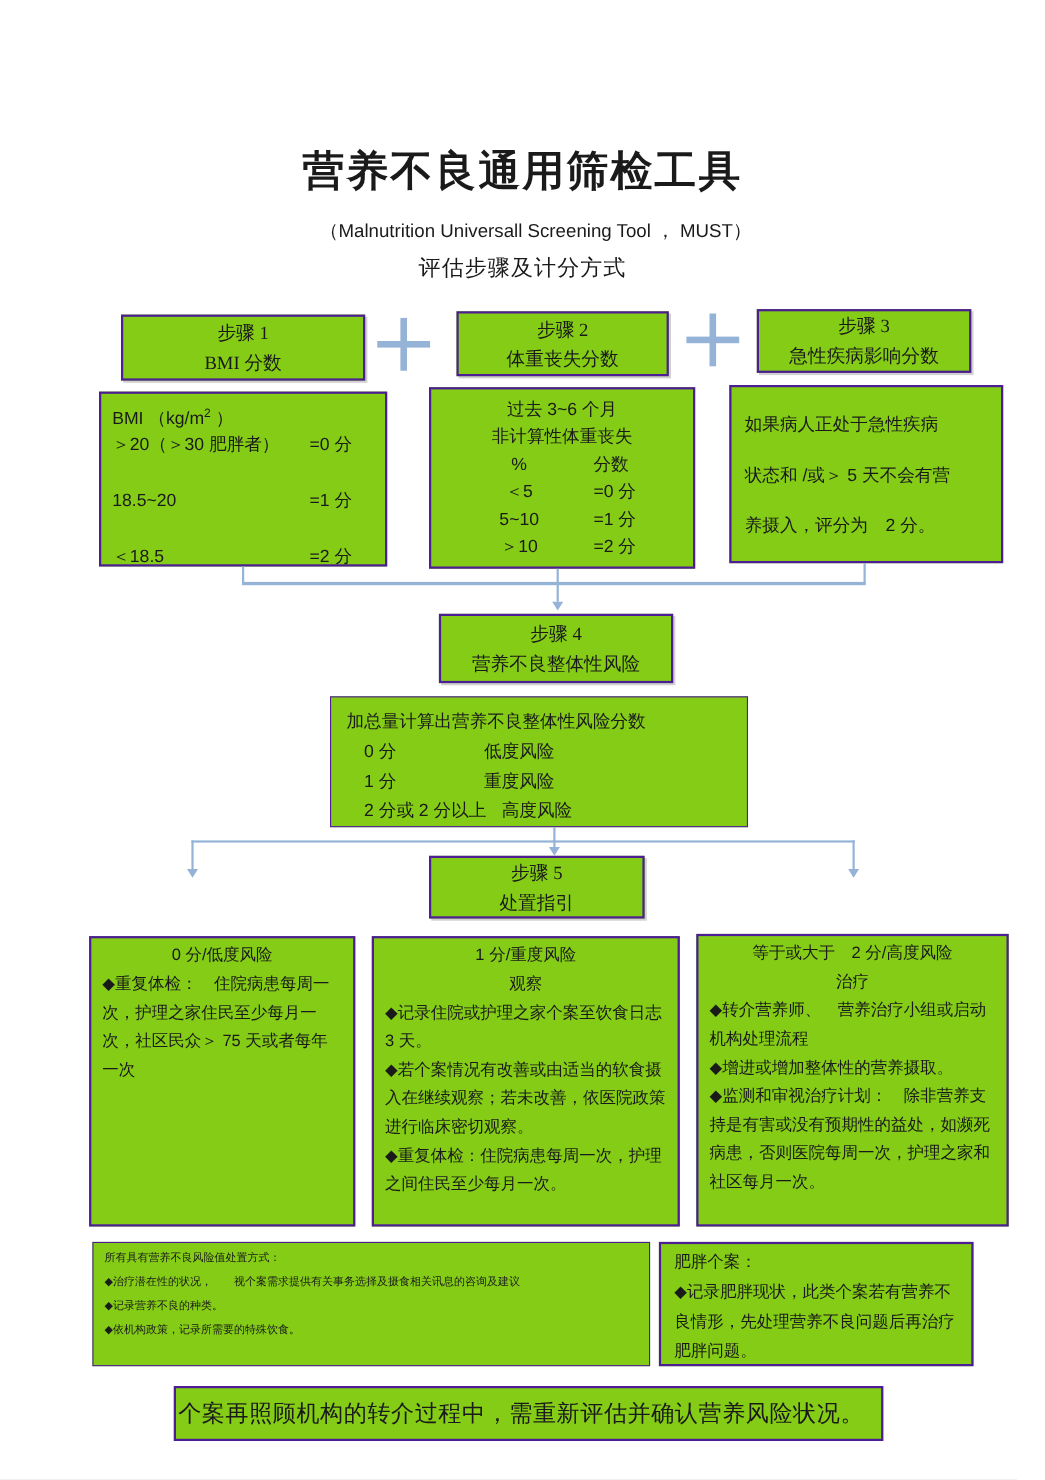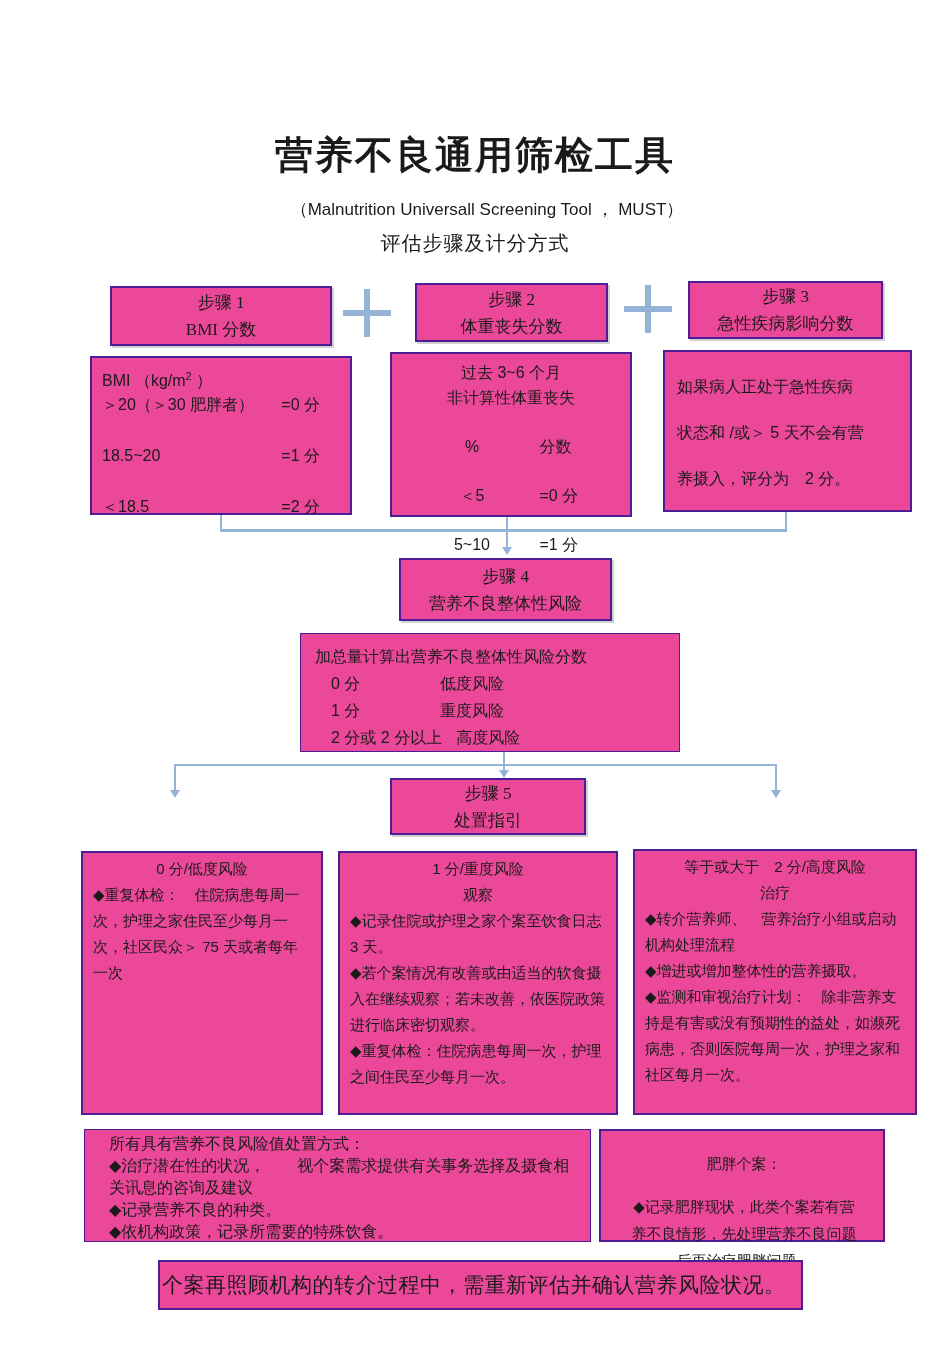--- a/index.html
+++ b/index.html
@@ -19,66 +19,66 @@
     position:absolute;left:0;top:198px;width:100%;text-align:center;
     font-size:17px;
     padding-left:12px;
   }
   .subtitle-zh{
     position:absolute;left:0;top:230px;width:100%;text-align:center;
     font-family:"Liberation Serif","DejaVu Serif",serif;
     font-size:20px;letter-spacing:1px;
   }
   
-  .box{position:absolute;background:#ec4899;border:2px solid #4c1d95;box-sizing:border-box;}
+  .box{position:absolute;background:#84cc16;border:2px solid #4c1d95;box-sizing:border-box;}
   .stepbox{
     border-width:2px;box-shadow:2px 2px 0 rgba(0,0,0,.18);
     display:flex;flex-direction:column;justify-content:center;align-items:center;
     font-family:"Liberation Serif","DejaVu Serif",serif;
     font-size:17px;line-height:27px;text-align:center;
   }
   
   .plus{position:absolute;width:48px;height:48px;}
   .plus .hbar{position:absolute;left:0;right:0;top:21px;height:6px;background:var(--connector);}
   .plus .vbar{position:absolute;top:0;bottom:0;left:21px;width:6px;background:var(--connector);}
   
   .bmi-box{left:90px;top:356px;width:262px;height:159px;font-size:16px;padding:4px 0;}
   .bmi-label{padding:2px 8px 0 10px;line-height:24px;}
   .bmi-label sup{font-size:11px;}
   .bmi-row{display:flex;justify-content:space-between;padding:0 30px 0 10px;line-height:24px;}
   .bmi-row.gap{margin-top:27px;}
   .weight-box{left:390px;top:352px;width:242px;height:165px;font-size:16px;padding-top:6px;}
   .wt-center{text-align:center;line-height:25px;}
   .wt-row{line-height:25px;}
   .wt-c1{display:inline-block;width:100px;margin-left:30px;text-align:center;}
-  .wt-c2{display:inline-block;margin-left:13px;text-align:left;margin-top:24px;}
+  .wt-c2{display:inline-block;margin-left:13px;text-align:left;}
   .acute-box{left:663px;top:350px;width:249px;height:162px;font-size:16px;padding:12px 6px 0 12px;}
   .acute-box div{line-height:46px;}
   
   .step4{left:399px;top:558px;width:213px;height:63px;}
   .sum-box{left:300px;top:633px;width:380px;height:119px;font-size:16px;padding:10px 10px 0 14px;border-width:1.5px;}
   .sum-title{line-height:26px;}
   .sum-row{line-height:27px;padding-left:16px;}
   .sum-score{display:inline-block;min-width:95px;margin-right:14px;}
   .step5{left:390px;top:778px;width:196px;height:57px;}
   
   .hline,.vline{position:absolute;background:var(--connector);}
   .arrow-down{position:absolute;width:0;height:0;border-left:5px solid transparent;border-right:5px solid transparent;border-top:8px solid var(--connector);}
   
   .plan{font-size:15px;line-height:26px;padding:3px 10px 0 10px;}
   .plan-title,.plan-sub{text-align:center;}
   .plan p{margin:0;}
   .col-low{left:81px;top:851px;width:242px;height:264px;}
   .col-med{left:338px;top:851px;width:280px;height:264px;}
   .col-high{left:633px;top:849px;width:284px;height:266px;}
   
-  .allrisk-box{left:84px;top:1129px;width:507px;height:113px;font-size:16px;line-height:22px;padding:3px 8px 0 24px;border-width:1.5px;}
+  .allrisk-box{left:84px;top:1129px;width:507px;height:113px;font-size:10px;line-height:22px;padding:3px 8px 0 10px;border-width:1.5px;}
   .allrisk-box p{margin:0;}
   .obese-box{left:599px;top:1129px;width:286px;height:113px;font-size:15px;line-height:27px;padding:3px 8px 0 12px;border-width:2px;}
-  .obese-box p{margin:16px;text-align:center;}
+  .obese-box p{margin:0;}
   .footer-bar{
     left:158px;top:1260px;width:645px;height:50px;border-width:2px;
     display:flex;align-items:center;padding-left:2px;
     font-family:"Liberation Serif","DejaVu Serif",serif;
     font-size:21px;letter-spacing:.5px;
   }
 </style>
 </head>
 <body>
 

